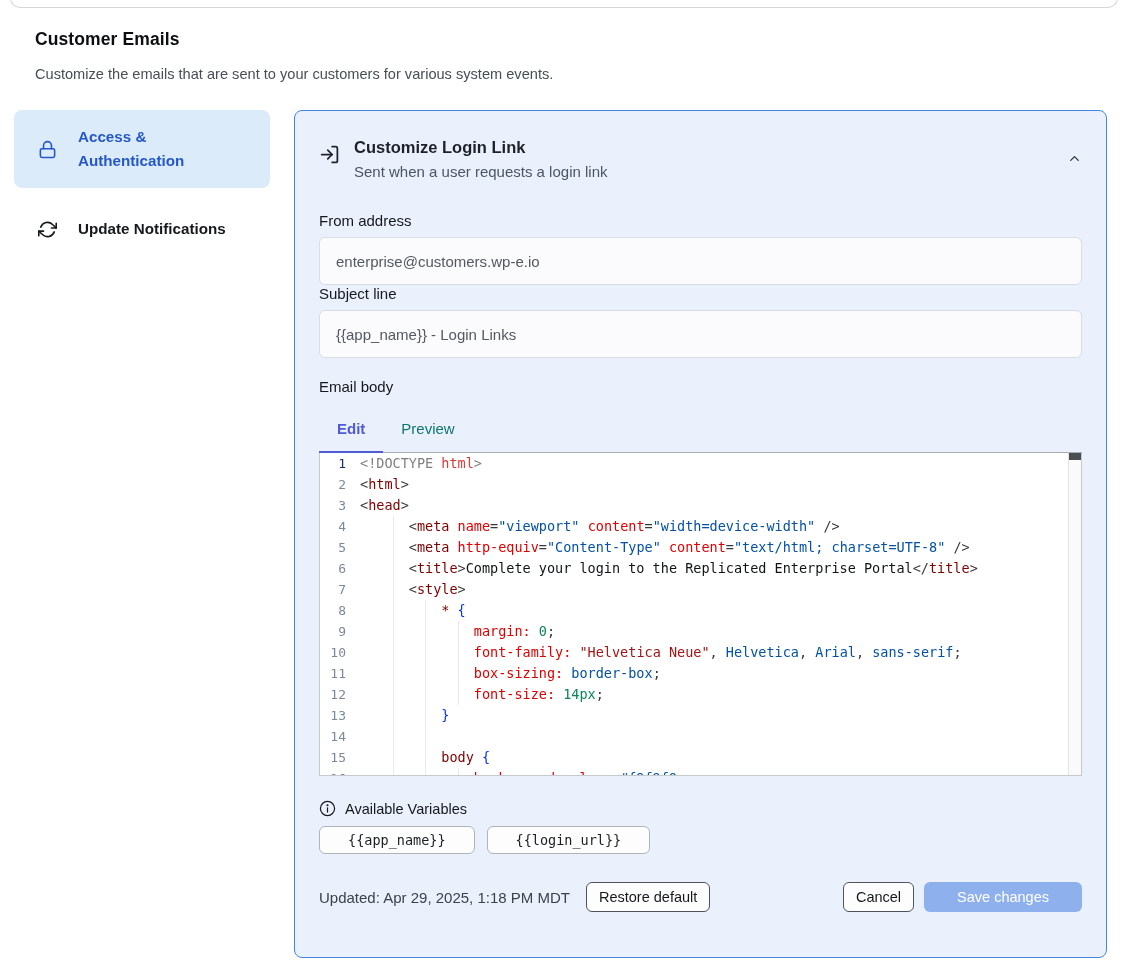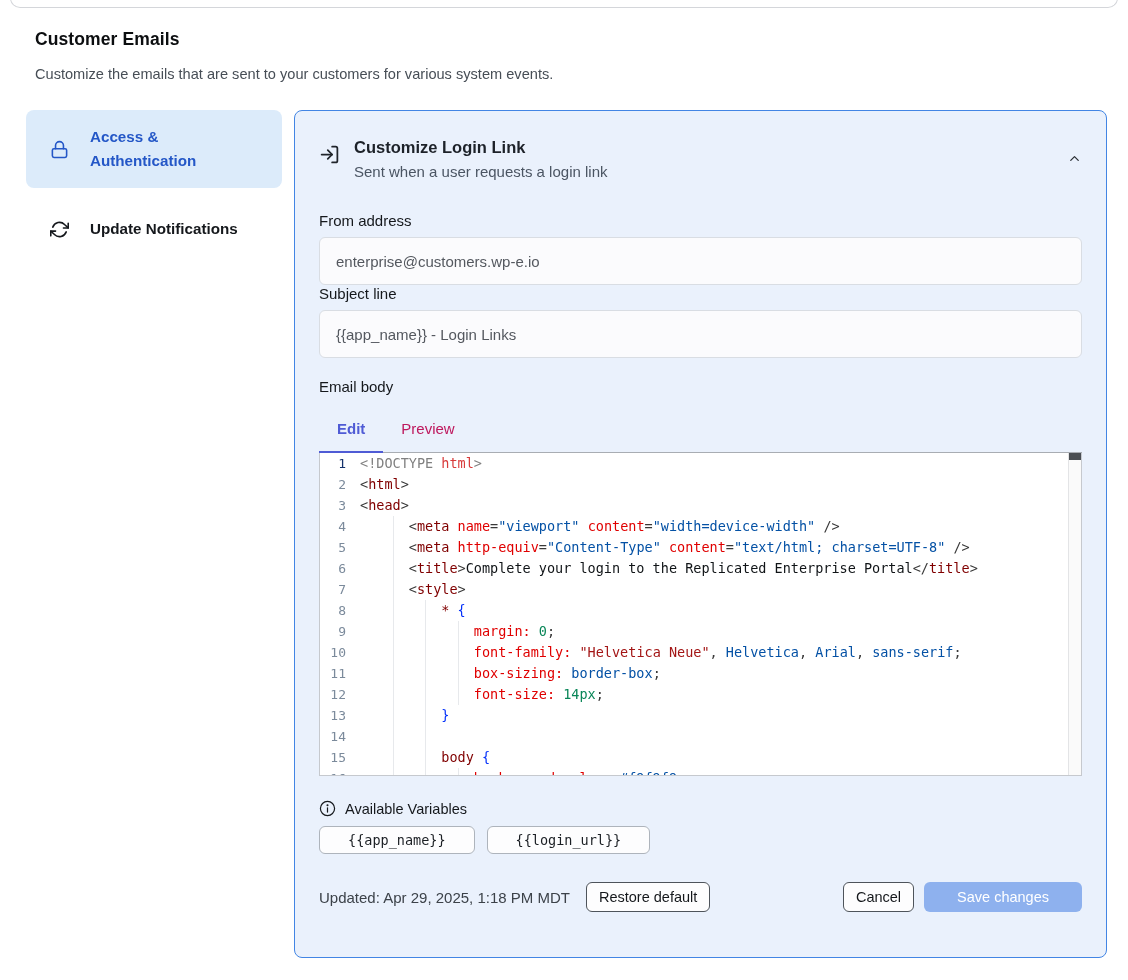--- a/index.html
+++ b/index.html
@@ -11,21 +11,21 @@
   svg { display:block; }
 
   
   .top-edge{ position:absolute; left:10px; right:10px; top:-16px; height:24px;
     border:1px solid #d4d6da; border-top:none; border-radius:0 0 10px 10px; background:#fff;}
 
   .page-title{ position:absolute; left:35px; top:29px; font-size:17.5px; font-weight:700; color:#0c0e10; letter-spacing:.1px;}
   .page-sub{ position:absolute; left:35px; top:66px; font-size:14.6px; color:#474e56;}
 
   
-  .sidebar{ position:absolute; left:26px; top:110px; width:256px;}
+  .sidebar{ position:absolute; left:14px; top:110px; width:256px;}
   .side-item{ display:flex; align-items:center; border-radius:8px; cursor:pointer;}
   .side-item.active{ background:var(--sidebar-active-bg); color:var(--sidebar-active-text); min-height:78px;}
   .side-item .s-icon{ margin-left:24px; width:19px; flex:0 0 19px;}
   .side-item .s-label{ margin-left:21px; font-size:15.2px; font-weight:600; line-height:1.6; padding-right:30px;}
   .side-item.plain{ margin-top:17px; min-height:48px; color:#15181c;}
 
   
   .panel{ position:absolute; left:294px; top:110px; width:813px; height:848px;
     background:var(--panel-bg); border:1.5px solid var(--panel-border); border-radius:8px; padding:0 24px;}
   .p-header{ display:flex; margin-top:26px;}
@@ -35,21 +35,21 @@
   .p-sub{ font-size:15px; color:#4b5563; margin-top:3px; line-height:21px;}
   .p-chev{ width:15px; margin-top:14px; cursor:pointer;}
 
   .f-label{ font-size:15px; color:#15181c; }
   .lab-from{ margin-top:30px;} .lab-subj{ } .lab-body{ margin-top:20px;}
   .f-input{ margin-top:8px; width:100%; height:48px; background:var(--input-bg);
     border:1px solid var(--input-border); border-radius:6px; padding:0 16px;
     font-size:15px; color:#54585f; font-family:"Liberation Sans",sans-serif; outline:none; display:block;}
 
   .tabbar{ display:flex; margin-top:14px; border-bottom:1px solid #a9adb3;}
-  .tab{ position:relative; padding:11px 18px 15px; font-size:15px; color:#be185d; cursor:pointer;}
+  .tab{ position:relative; padding:11px 18px 15px; font-size:15px; color:#0f766e; cursor:pointer;}
   .tab.active{ color:var(--tab-accent); font-weight:700;}
   .tab.active::after{ content:""; position:absolute; left:0; right:0; bottom:-2px; height:3px; background:var(--tab-accent);}
 
   
   .editor{ position:relative; height:323px; background:#fff; overflow:hidden;
     border:1px solid #c6c9ce; border-top:none;
     font-family:"DejaVu Sans Mono", monospace; font-size:13.5px;}
   .cl{ display:flex; height:21px; line-height:21px;}
   .ln{ flex:0 0 30px; text-align:right; padding-right:4px; font-size:13px; color:#7b8a9b;}
   .cl.active .ln{ color:#14316b; }

